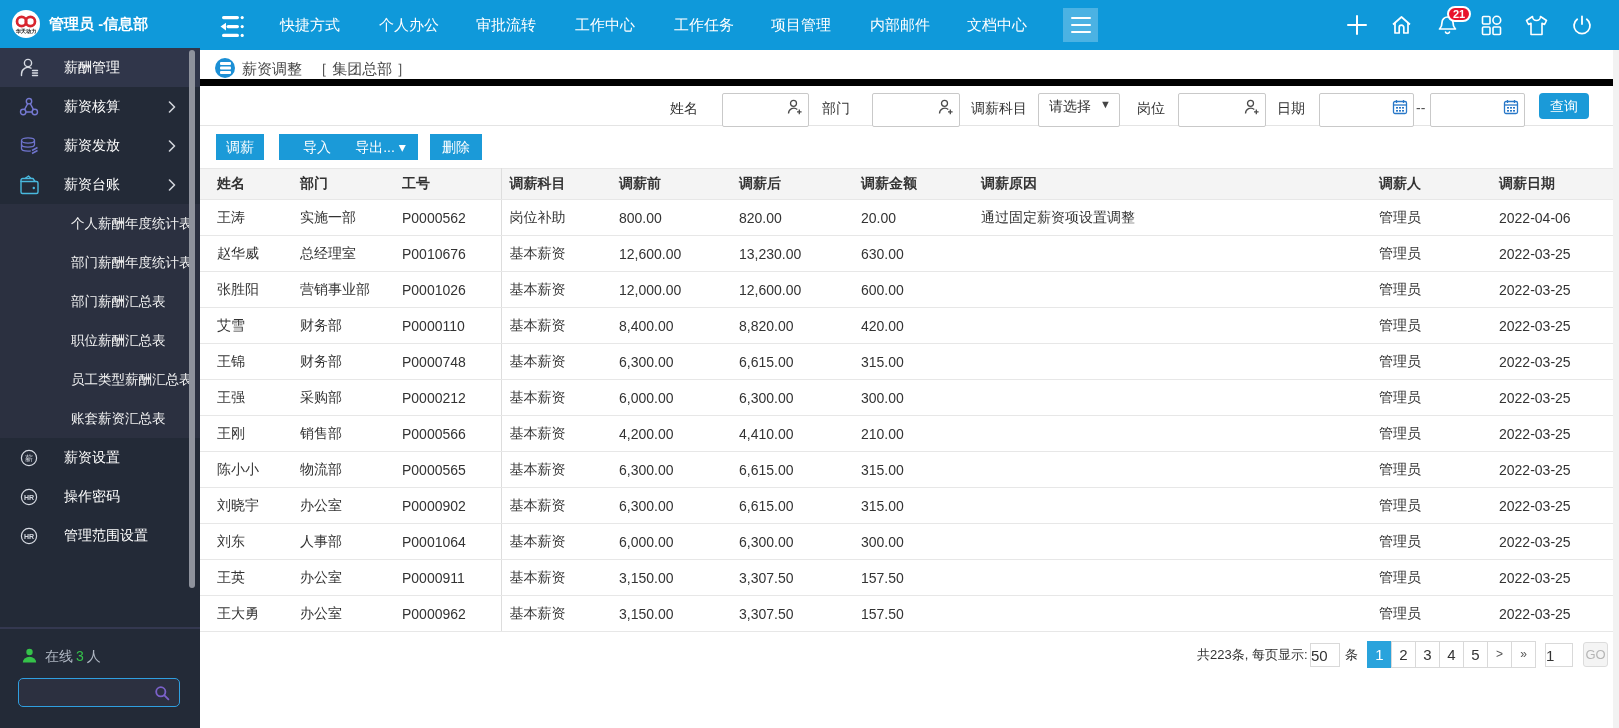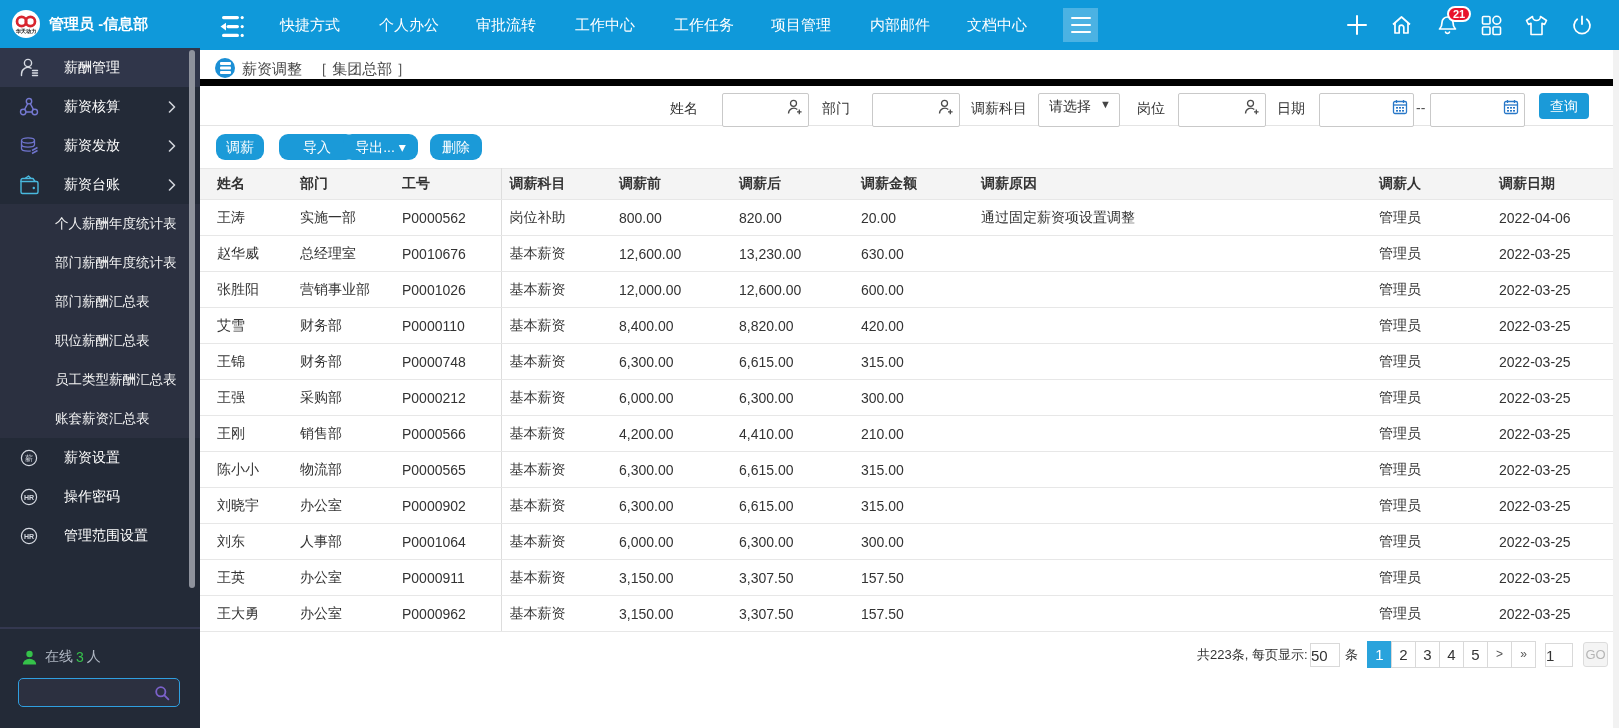--- a/index.html
+++ b/index.html
@@ -9,25 +9,25 @@
 #sidebar { position:absolute; left:0; top:0; width:200px; height:728px; background:#232a37; z-index:5; }
 #sb-head { height:48px; background:#0f99da; display:flex; align-items:center; }
 #logo { width:28px; height:28px; border-radius:50%; background:#fff; margin-left:12px; position:relative; overflow:hidden; }
 #sb-head .uname { color:#fff; font-size:15px; margin-left:9px; font-weight:bold; }
 .sb-item { height:39px; display:flex; align-items:center; color:#fefefe; font-size:14px; position:relative;gap:9px; }
 .sb-item .ic { width:22px; height:22px; margin-left:18px; display:flex; align-items:center; justify-content:center; }
 .sb-item .tx { margin-left:15px; }
 .sb-item .arr { position:absolute; right:24px; color:#cfd2d8; font-size:12px; }
 .sb-item.first { background:#30364a; }
 .sb-item.sel { background:#1591d6; }
-#submenu { background:#2b3040; }
+#submenu { background:#2b3040;padding-left:16px; }
 .sb-sub { height:39px; line-height:39px; padding-left:55px; color:#f2f2f2; font-size:13.5px; }
 #sb-scroll { position:absolute; right:5px; top:50px; width:6px; height:538px; background:#8e929c; border-radius:3px; }
 #sb-bottom { position:absolute; left:0; bottom:0; width:200px; }
-#online { display:flex; align-items:center; margin:0 0 12px 22px; color:#aeb6c2; font-size:14px; }
+#online { display:flex; margin:0 0 12px 22px; color:#aeb6c2; font-size:14px; }
 #online .n { color:#35c24a; margin:0 3px; }
 #sb-search { width:162px; height:29px; margin:0 0 21px 18px; border:1px solid #2f9fe0; border-radius:5px; background:#2c3040; position:relative; }
 #sb-search .mag { position:absolute; right:9px; top:6px; }
 
 
 #topbar { position:absolute; left:200px; top:0; width:1419px; height:50px; background:#0f99da; }
 #collapse { position:absolute; left:20px; top:13px; }
 .tmenu { position:absolute; top:0; height:50px; line-height:50px; color:#fff; font-size:15px; }
 #tsq { position:absolute; left:863px; top:8px; width:35px; height:34px; background:rgba(255,255,255,0.25); display:flex; align-items:center; justify-content:center; }
 .tico { position:absolute; top:15px; }
@@ -38,21 +38,21 @@
 #crumb .t1 { position:absolute; left:42px; top:10px; font-size:15px; color:#474747; }
 #crumb .t2 { position:absolute; left:113px; top:10px; font-size:15px; color:#474747; }
 
 
 #filter { position:absolute; left:200px; top:87px; width:1413px; height:39px; background:#fff; border-bottom:1px solid #e4e4e4; }
 .flabel { position:absolute; top:13px; font-size:14px; color:#333; }
 .finput { position:absolute; top:6px; height:34px; border:1px solid #c9c9c9; border-radius:2px; background:#fff; }
 .fico { position:absolute; top:5px; right:5px; }
 
 
-.abtn { position:absolute; top:134px; height:26px; background:#1b9ad8; color:#fff; font-size:14px; border:none; border-radius:9px; text-align:center; line-height:26px; }
+.abtn { position:absolute; top:134px; height:26px; background:#1b9ad8; color:#fff; font-size:14px; border:none; border-radius:0; text-align:center; line-height:26px; }
 
 
 #tbl { position:absolute; left:200px; top:168px; width:1413px; border-collapse:collapse; table-layout:fixed; font-size:14px; color:#333; }
 #tbl th { background:#f4f4f4; font-weight:bold; text-align:left; height:31px; border-top:1px solid #e7e7e7; border-bottom:1px solid #e7e7e7; padding:0 0 0 10px; }
 #tbl td { height:36px; border-bottom:1px solid #e7e7e7; padding:0 0 0 10px; white-space:nowrap; overflow:hidden; }
 #tbl .c1 { padding-left:17px; }
 #tbl .dv { border-right:1px solid #ddd; }
 #tbl th:nth-child(4), #tbl td:nth-child(4) { padding-left:8px; }
 
 

